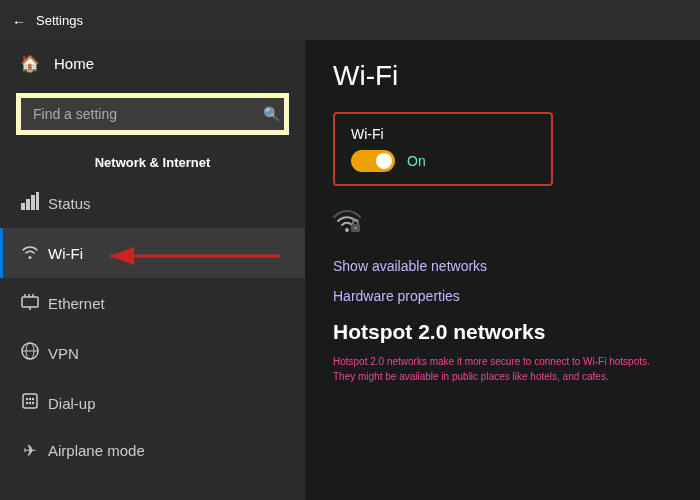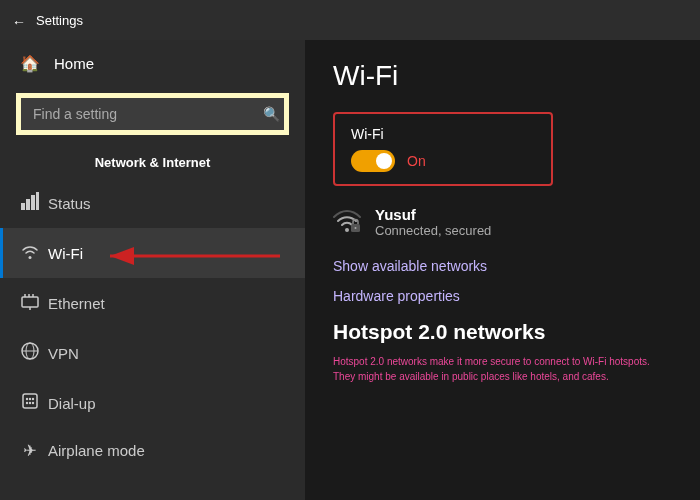--- a/index.html
+++ b/index.html
@@ -179,21 +179,21 @@
       position: absolute;
       right: 3px;
       top: 3px;
       width: 16px;
       height: 16px;
       background: #ffffff;
       border-radius: 50%;
     }
     .toggle-state-label {
       font-size: 14px;
-      color: #ef4444;
+      color: #5eead4;
     }
 
     
     .network-item {
       display: flex;
       align-items: flex-start;
       gap: 14px;
       margin-bottom: 16px;
     }
     .network-icon {
@@ -368,24 +368,20 @@
           <circle cx="14" cy="22" r="2" fill="#aaa"></circle>
           <path d="M9 17c1.4-1.4 3.2-2.2 5-2.2s3.6.8 5 2.2" stroke="#aaa" stroke-width="2" fill="none" stroke-linecap="round"></path>
           <path d="M5 13c2.4-2.4 5.6-3.8 9-3.8s6.6 1.4 9 3.8" stroke="#aaa" stroke-width="2" fill="none" stroke-linecap="round"></path>
           <path d="M1 9C4.7 5.3 9.1 3 14 3s9.3 2.3 13 6" stroke="#555" stroke-width="2" fill="none" stroke-linecap="round"></path>
 
           <rect x="18" y="16" width="9" height="8" rx="1.5" fill="#555"></rect>
           <path d="M20 16v-2a2.5 2.5 0 0 1 5 0v2" stroke="#888" stroke-width="1.5" fill="none"></path>
           <circle cx="22.5" cy="20" r="1" fill="#aaa"></circle>
         </svg>
       </span>
-      <div>
-        <div class="network-name">Yusuf</div>
-        <div class="network-status">Connected, secured</div>
-      </div>
     </div>
 
     
     <a class="settings-link">Show available networks</a>
     <a class="settings-link">Hardware properties</a>
 
     
     <h2 class="hotspot-title">Hotspot 2.0 networks</h2>
     <p class="hotspot-desc">Hotspot 2.0 networks make it more secure to connect to Wi-Fi hotspots. They might be available in public places like hotels, and cafes.</p>
   </div>

